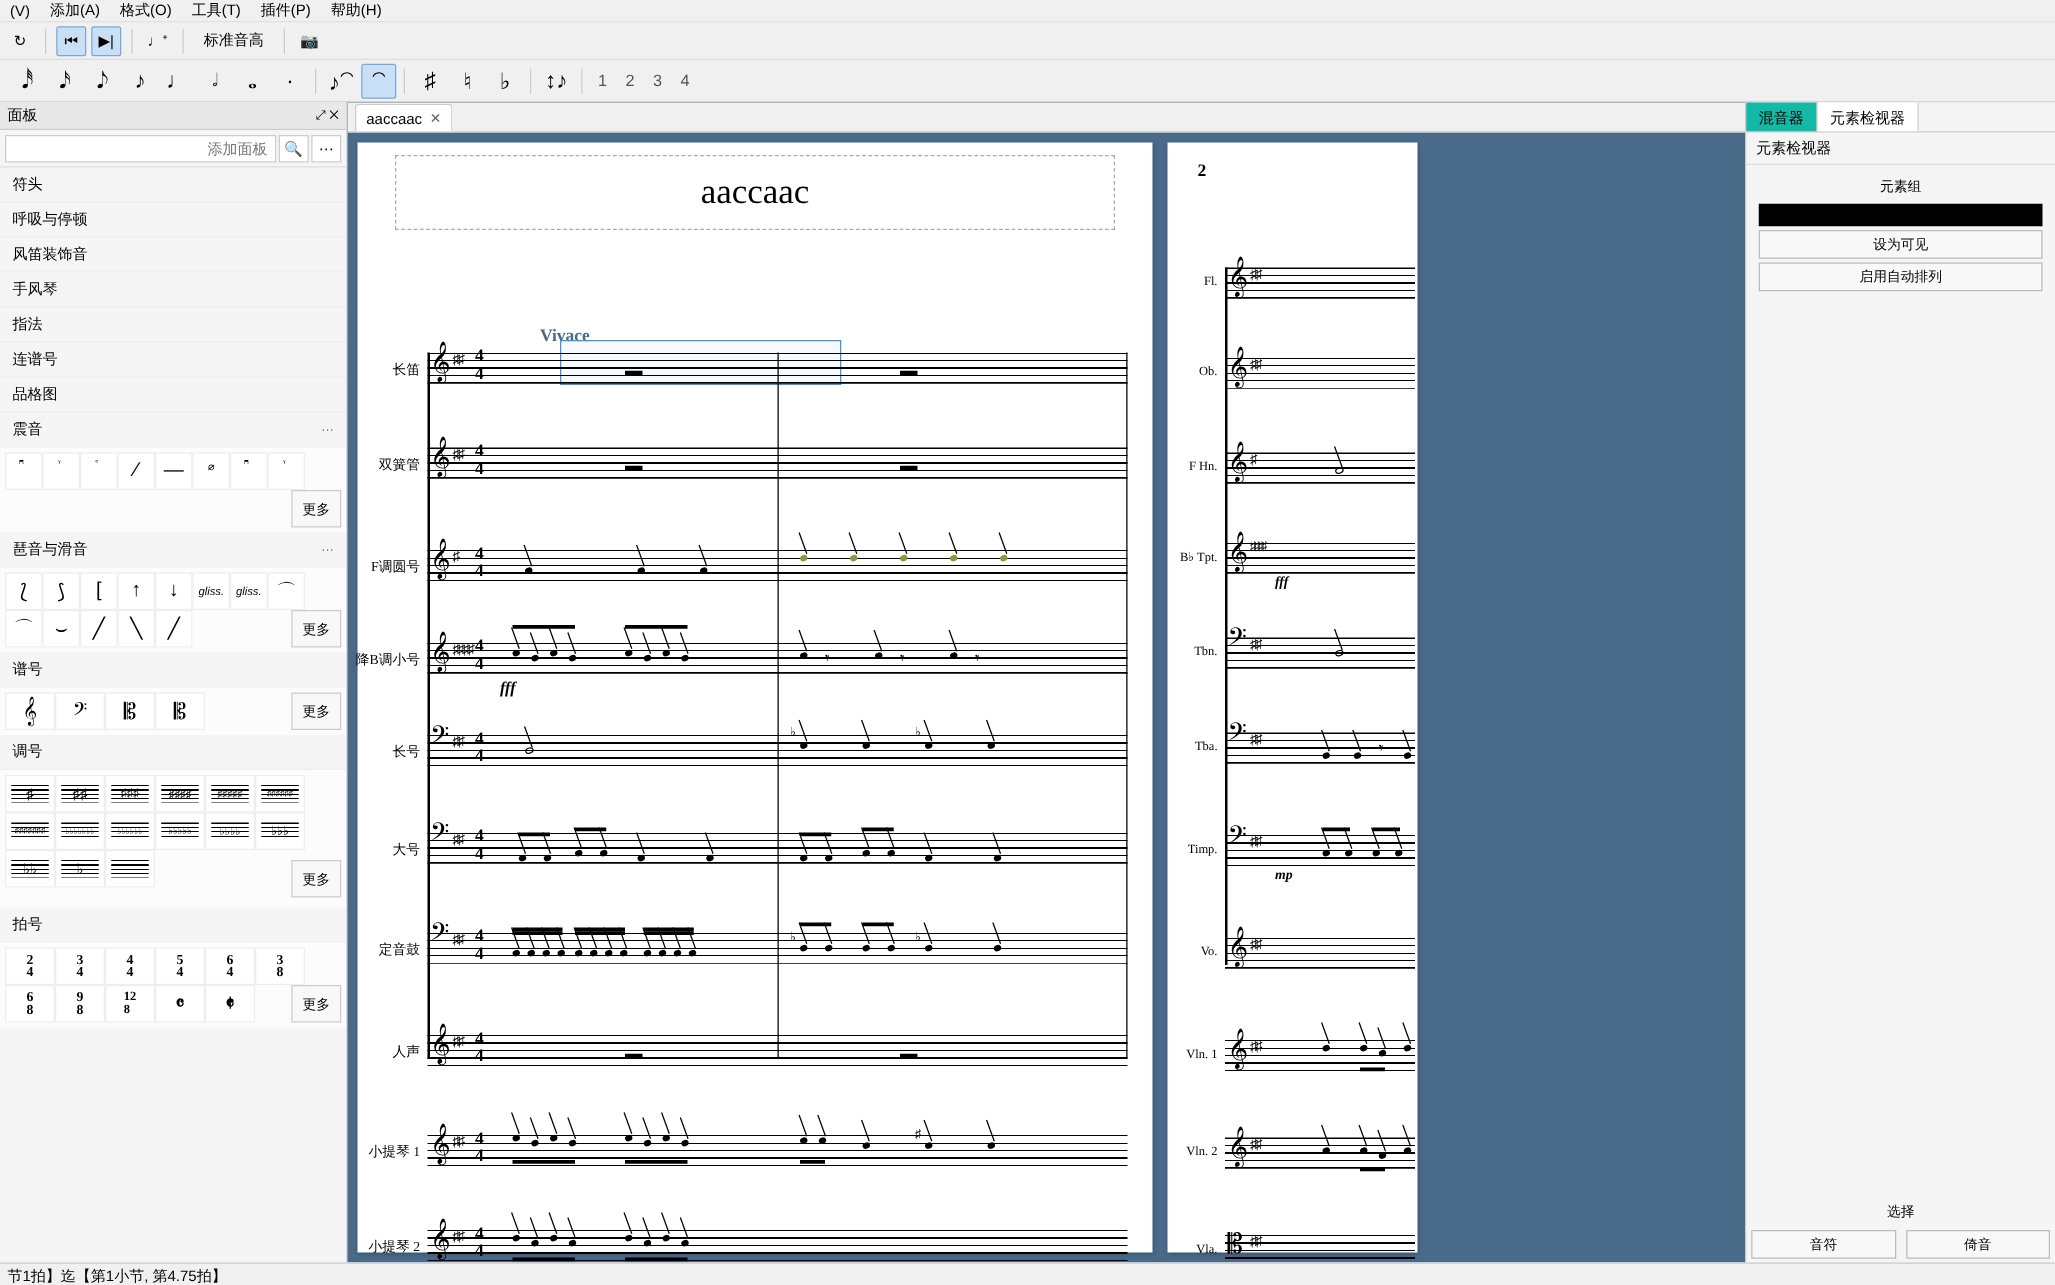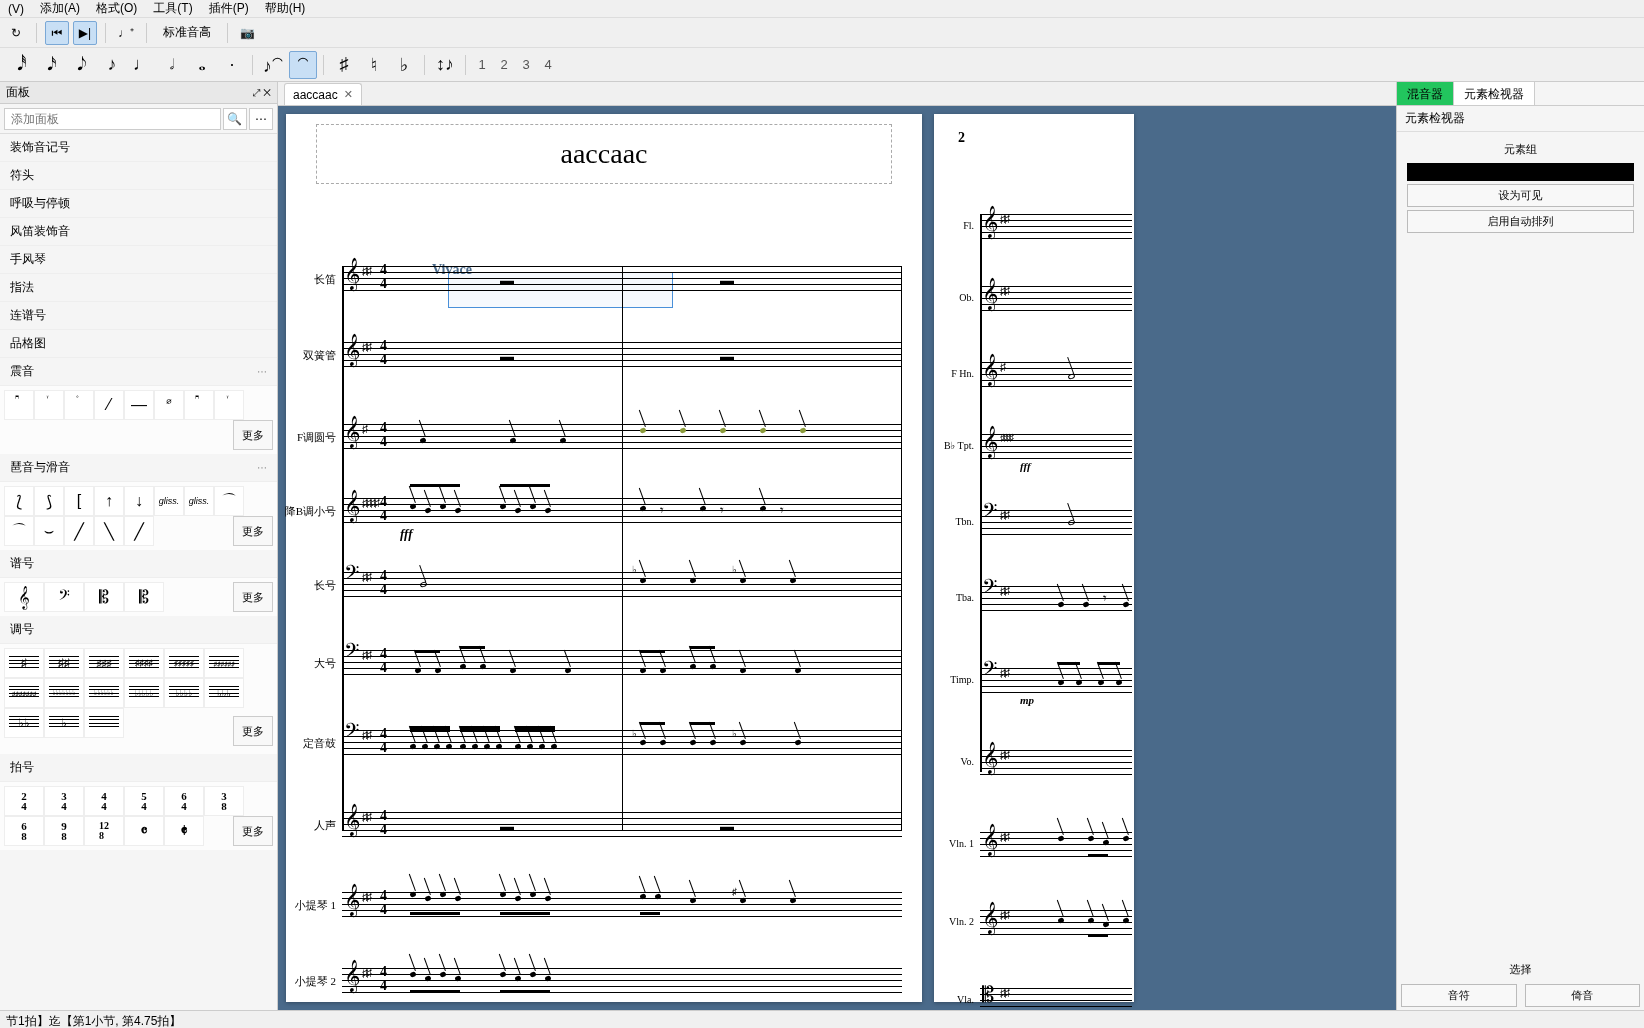--- a/index.html
+++ b/index.html
@@ -17,21 +17,21 @@
 .toolbar2 { height: 34px; background: #f0f0f0; display: flex; align-items: center; padding-left: 8px; gap: 2px; border-bottom: 1px solid #ccc; }
 .note-btn { width: 28px; height: 28px; display: flex; align-items: center; justify-content: center; cursor: pointer; font-size: 18px; border-radius: 2px; }
 .note-btn.active { background: #c8dff5; border: 1px solid #7aa8d6; }
 .voice-btn { width: 20px; height: 24px; display: flex; align-items: center; justify-content: center; cursor: pointer; font-size: 13px; color: #555; }
 
 .main-area { display: flex; height: calc(100% - 100px); }
 
 .left-panel { width: 278px; background: #f5f5f5; border-right: 1px solid #ccc; display: flex; flex-direction: column; overflow: hidden; }
 .panel-header { height: 22px; background: #e8e8e8; display: flex; align-items: center; justify-content: space-between; padding: 0 6px; border-bottom: 1px solid #ccc; }
 .panel-search { height: 30px; display: flex; align-items: center; padding: 4px; gap: 2px; border-bottom: 1px solid #ddd; }
-.panel-search input { flex: 1; height: 22px; border: 1px solid #ccc; padding: 0 6px; text-align: left; }
+.panel-search input { flex: 1; height: 22px; border: 1px solid #ccc; padding: 0 6px; text-align: right; }
 .panel-search button { width: 24px; height: 22px; border: 1px solid #ccc; background: #fff; cursor: pointer; }
 .palette-list { flex: 1; overflow-y: auto; }
 .pal-cat { padding: 5px 10px; border-bottom: 1px solid #eee; cursor: pointer; display: flex; justify-content: space-between; align-items: center; }
 .pal-cat .dots { color: #888; font-size: 10px; }
 .pal-grid { display: flex; flex-wrap: wrap; padding: 4px; background: #fcfcfc; }
 .pal-cell { width: 30px; height: 30px; border: 1px solid #eee; display: flex; align-items: center; justify-content: center; font-size: 16px; cursor: pointer; background: #fff; }
 .pal-cell.wide { width: 40px; }
 .pal-more { width: 40px; height: 30px; border: 1px solid #ccc; display: flex; align-items: center; justify-content: center; font-size: 11px; cursor: pointer; background: #f8f8f8; margin-left: auto; }
 .pal-staff { height: 22px; width: 30px; position: relative; display: inline-block; }
 .pal-staff::before { content: ''; position: absolute; top: 4px; left: 0; right: 0; height: 14px; background: repeating-linear-gradient(to bottom, #000 0, #000 1px, transparent 1px, transparent 3.5px); }
@@ -67,21 +67,21 @@
 .barline { position: absolute; top: 0; bottom: 0; width: 1px; background: #000; }
 .rest { position: absolute; font-size: 14px; }
 .dyn { position: absolute; font-style: italic; font-family: serif; font-weight: bold; font-size: 13px; }
 
 .page2 .staff-sys { left: 46px; right: 2px; }
 .page2 .inst-label { font-size: 10px; }
 .page-num { position: absolute; top: 16px; left: 24px; font-family: serif; font-size: 14px; font-weight: bold; }
 
 .right-panel { width: 248px; background: #f5f5f5; border-left: 1px solid #ccc; display: flex; flex-direction: column; }
 .rp-tabs { height: 24px; display: flex; border-bottom: 1px solid #ccc; }
-.rp-tab { padding: 4px 10px; border-right: 1px solid #ccc; cursor: pointer; background: #22c55e; }
+.rp-tab { padding: 4px 10px; border-right: 1px solid #ccc; cursor: pointer; background: #14b8a6; }
 .rp-tab.active { background: #fff; }
 .rp-title { padding: 4px 8px; border-bottom: 1px solid #ddd; }
 .rp-section { padding: 6px; }
 .rp-label { text-align: center; padding: 4px; font-size: 11px; }
 .rp-black { background: #000; height: 18px; margin: 2px 4px; }
 .rp-btn { display: block; width: calc(100% - 8px); margin: 3px 4px; padding: 3px; border: 1px solid #bbb; background: #f8f8f8; text-align: center; cursor: pointer; font-size: 11px; }
 .rp-bottom { margin-top: auto; }
 
 .statusbar { position: absolute; bottom: 0; left: 0; right: 0; height: 18px; background: #f0f0f0; border-top: 1px solid #ccc; padding: 2px 6px; font-size: 11px; }
 </style>
@@ -140,23 +140,20 @@
     <div class="panel-header">
       <span>面板</span>
       <span style="font-size:10px;">⤢ ✕</span>
     </div>
     <div class="panel-search">
       <input placeholder="添加面板" style="">
       <button>🔍</button>
       <button>⋯</button>
     </div>
     <div class="palette-list">
-      <div class="pal-cat">
-          <span>装饰音记号</span>
-        </div>
       <div class="pal-cat">
           <span>符头</span>
         </div>
       <div class="pal-cat">
           <span>呼吸与停顿</span>
         </div>
       <div class="pal-cat">
           <span>风笛装饰音</span>
         </div>
       <div class="pal-cat">
@@ -323,21 +320,21 @@
       </div>
     </div>
     <div class="score-canvas">
       <div class="page page1">
         <div class="title-box">
           <div class="score-title" style="padding:0;">aaccaac</div>
         </div>
         <div class="tempo" style="left:146px; top:148px;">Vivace</div>
         <div class="sel-box" style="left:162px; top:158px; width:225px; height:36px;"></div>
 
-        <div class="staff-sys" style="top:152px;">
+        <div class="staff-sys" style="top:168px;">
           <div class="staff" style="top:0;">
             <span class="inst-label" style="top:6px;">长笛</span>
             <span class="clef-t">𝄞</span>
               <span class="keysig">♯♯</span>
               <span class="timesig">4<br>4</span>
             <div class="notes">
                 <div class="rest" style="left:100px;top:6px;">▬</div>
                 <div class="rest" style="left:320px;top:6px;">▬</div>
               </div>
           </div>

